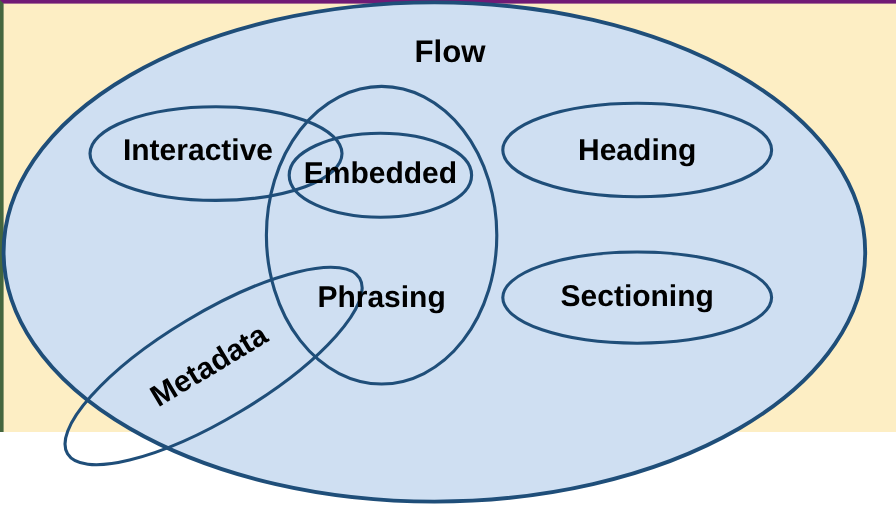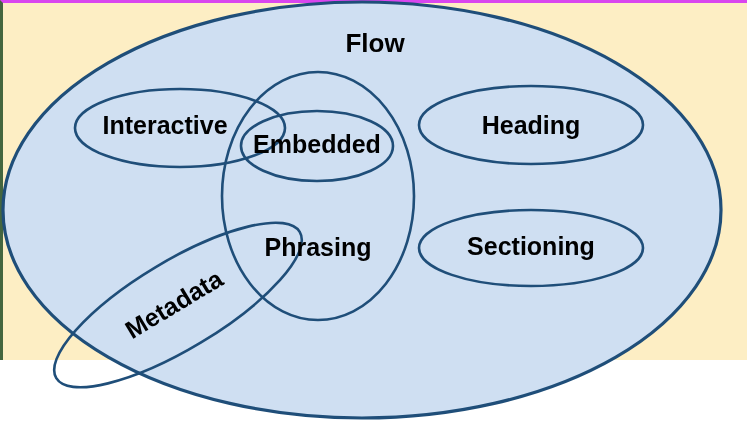--- a/index.html
+++ b/index.html
@@ -11,21 +11,21 @@
     height: 428px;
     overflow: hidden;
     font-family: "Liberation Sans", sans-serif;
   }
   #diagram-root {
     position: relative;
     width: 747px;
     height: 360px;
     background: #fdeec4;
     box-sizing: border-box;
-    border-top: 3px solid #d946ef;
+    border-top: 3px solid #701a75;
     border-left: 3px solid #44663f;
   }
   #venn-svg {
     position: absolute;
     top: -3px;
     left: -3px;
     width: 747px;
     height: 428px;
     display: block;
   }

